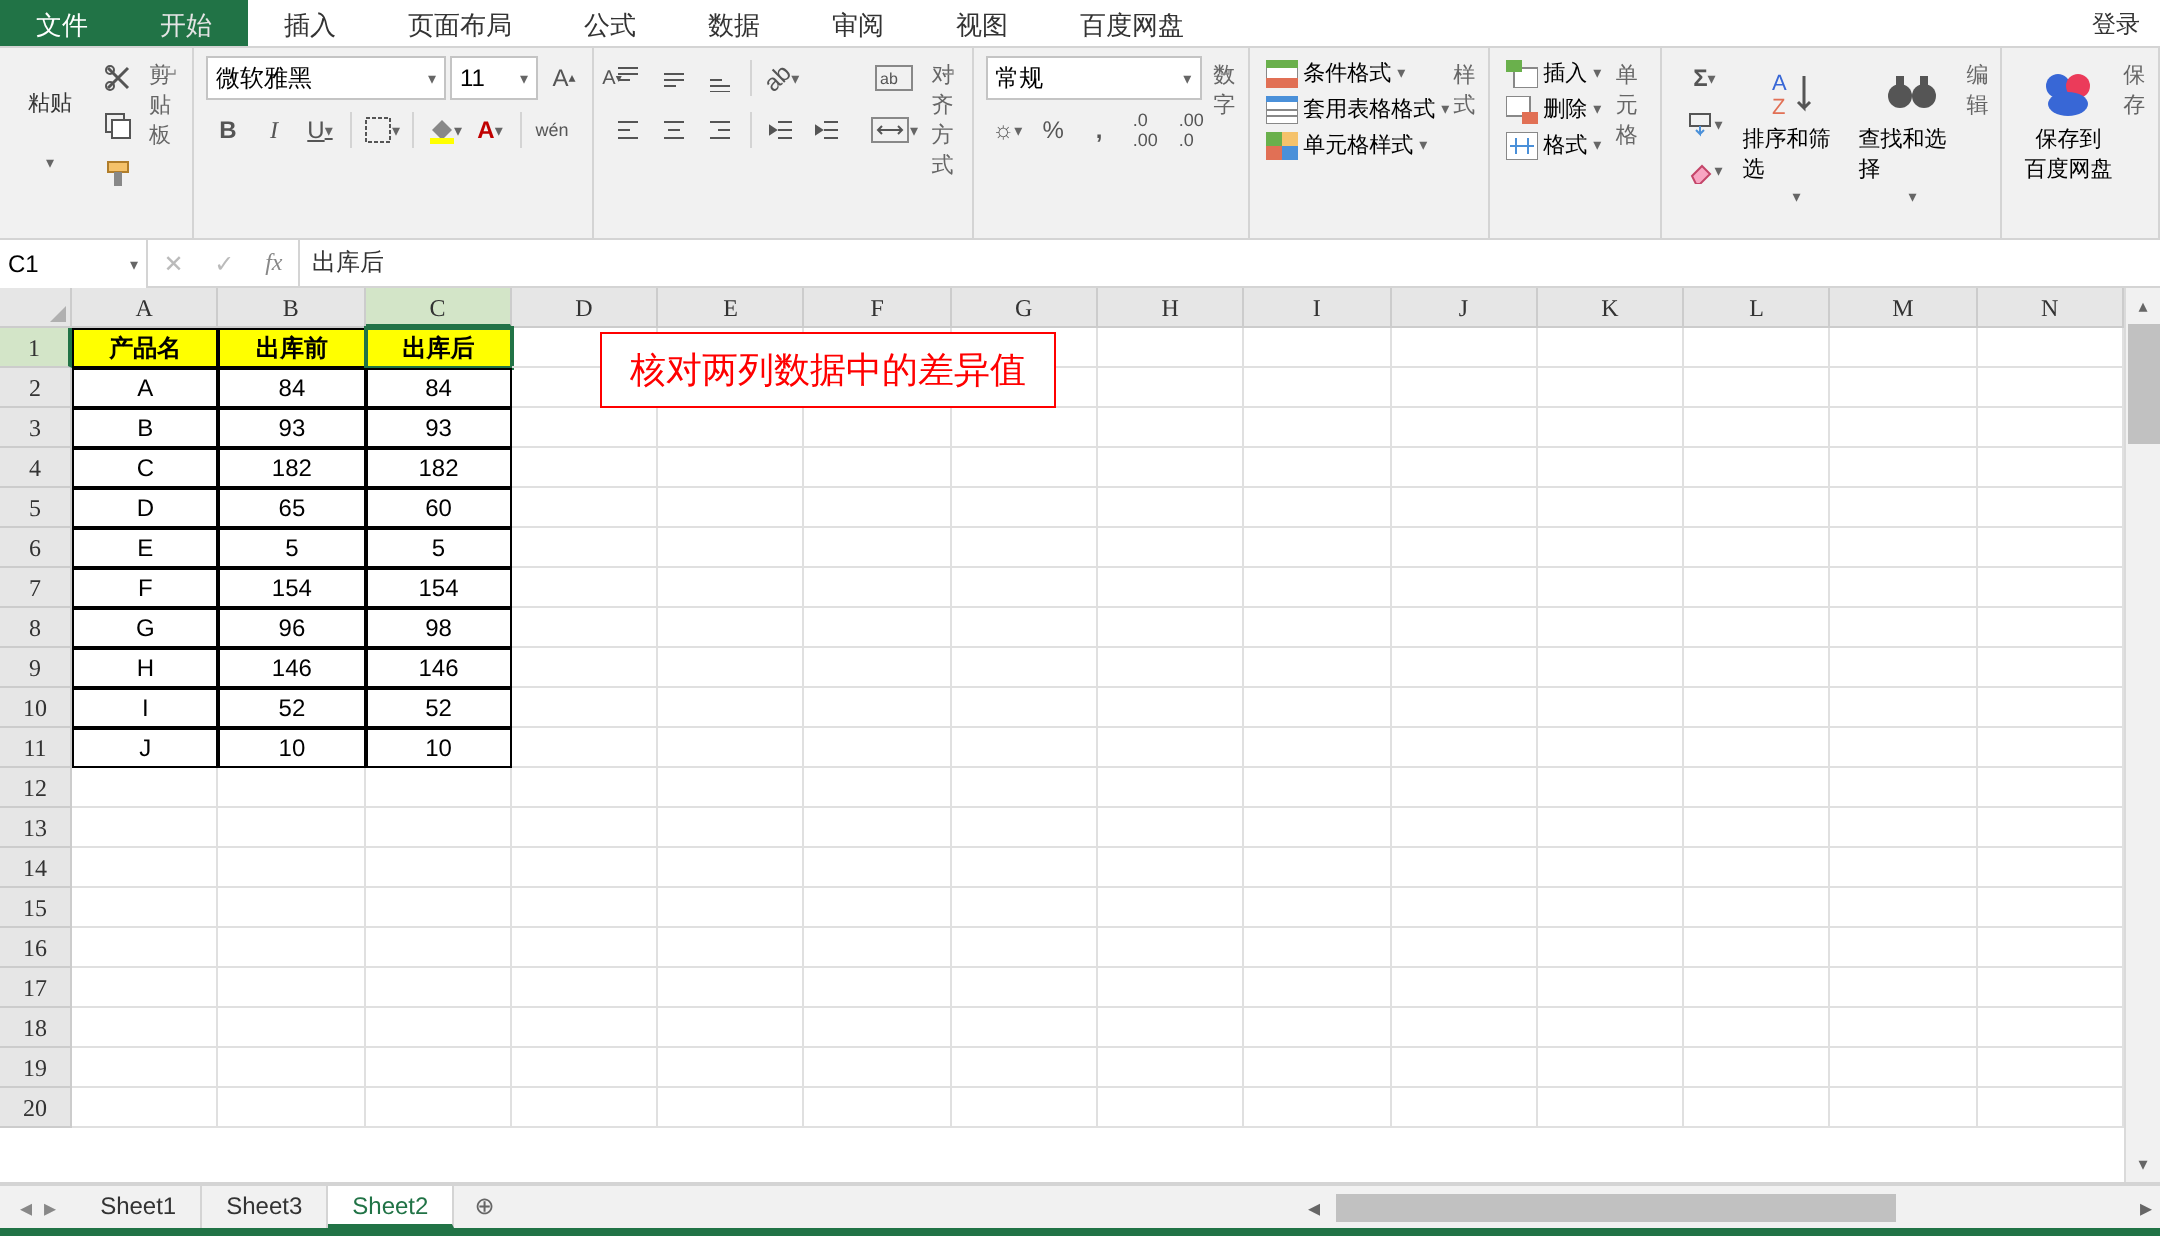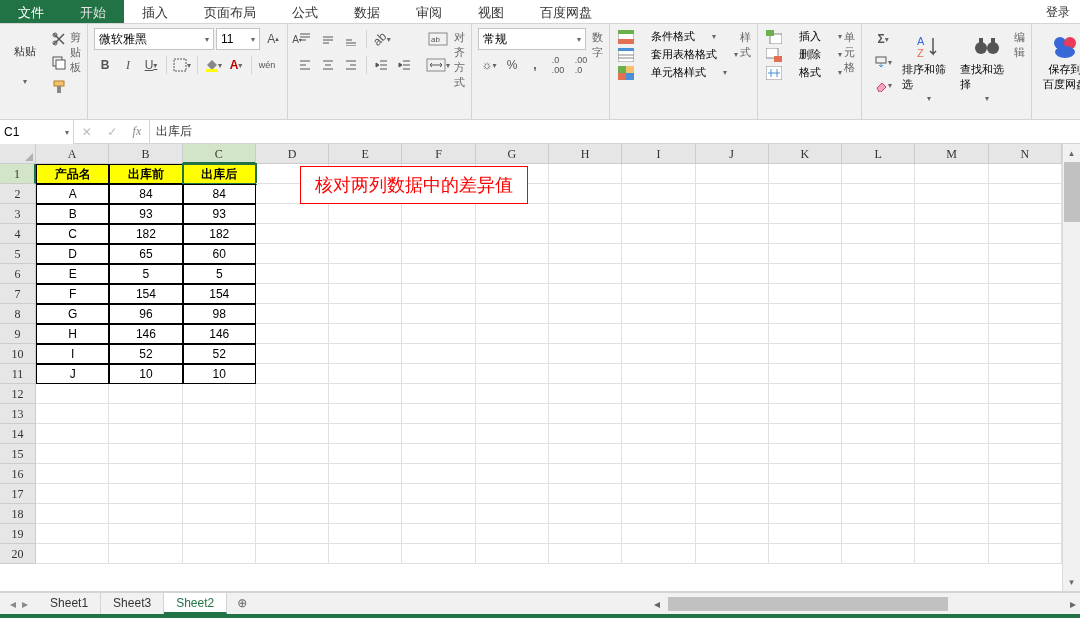--- a/index.html
+++ b/index.html
@@ -29,21 +29,21 @@
 .fontname { width: 120px; height: 22px; border: 1px solid #c4c4c4; background: #fff; padding: 0 4px; display: flex; align-items: center; justify-content: space-between; }
 .fontsize { width: 44px; height: 22px; border: 1px solid #c4c4c4; background: #fff; padding: 0 4px; display: flex; align-items: center; justify-content: space-between; }
 .dd { font-size: 8px; color: #666; }
 
 .btnrow { display: flex; gap: 1px; align-items: center; }
 .sep { width: 1px; height: 18px; background: #d4d4d4; margin: 0 3px; }
 
 .numfmt { width: 108px; height: 22px; border: 1px solid #c4c4c4; background: #fff; padding: 0 4px; display: flex; align-items: center; justify-content: space-between; }
 
 .stylelist { display: flex; flex-direction: column; gap: 1px; }
-.stylelist .row { display: flex; align-items: center; gap: 17px; font-size: 11px; padding: 1px 2px; white-space: nowrap; }
+.stylelist .row { display: flex; align-items: center; gap: 3px; font-size: 11px; padding: 1px 2px; white-space: nowrap; }
 .stylelist .ic { width: 16px; height: 14px; }
 
 .vbigbtn { width: 54px; display: flex; flex-direction: column; align-items: center; justify-content: flex-start; padding-top: 4px; gap: 2px; font-size: 11px; }
 .vbigbtn .ic { width: 28px; height: 28px; }
 
 
 .fbar { height: 24px; border-bottom: 1px solid #d4d4d4; display: flex; align-items: stretch; }
 .namebox { width: 74px; border-right: 1px solid #d4d4d4; display: flex; align-items: center; padding: 12px 4px; justify-content: space-between; background: #fff; }
 .fxicons { width: 76px; border-right: 1px solid #d4d4d4; display: flex; align-items: center; justify-content: space-around; color: #888; }
 .fxinput { flex: 1; display: flex; align-items: center; padding: 0 6px; background: #fff; color: #333; }

